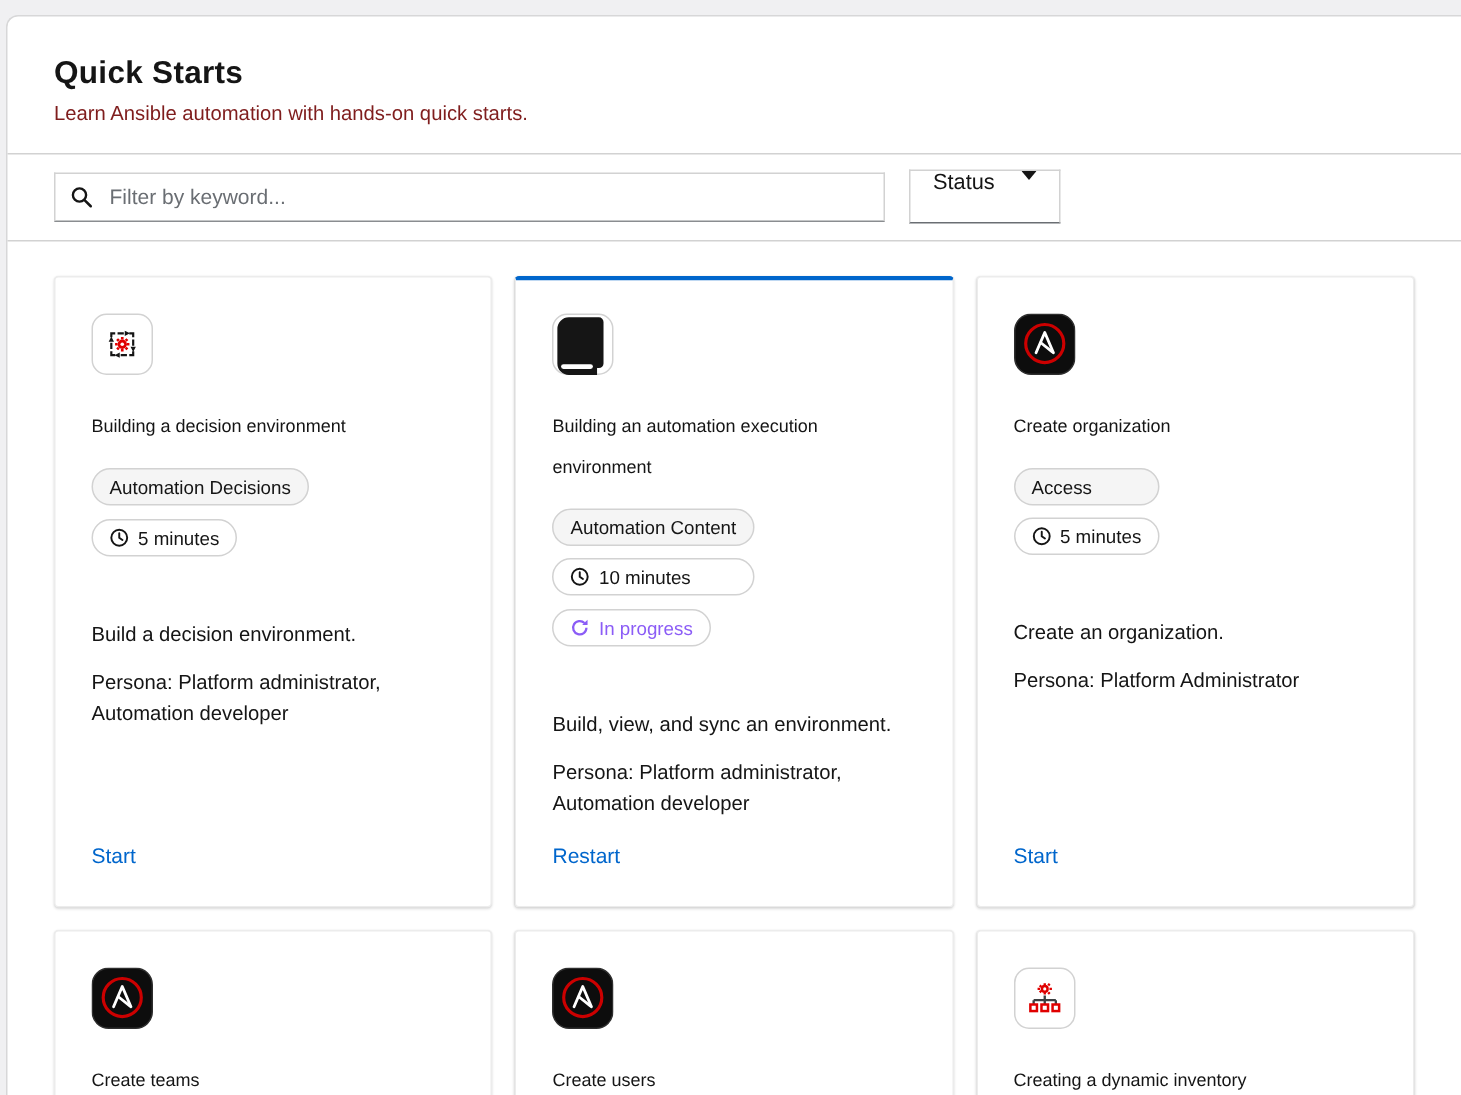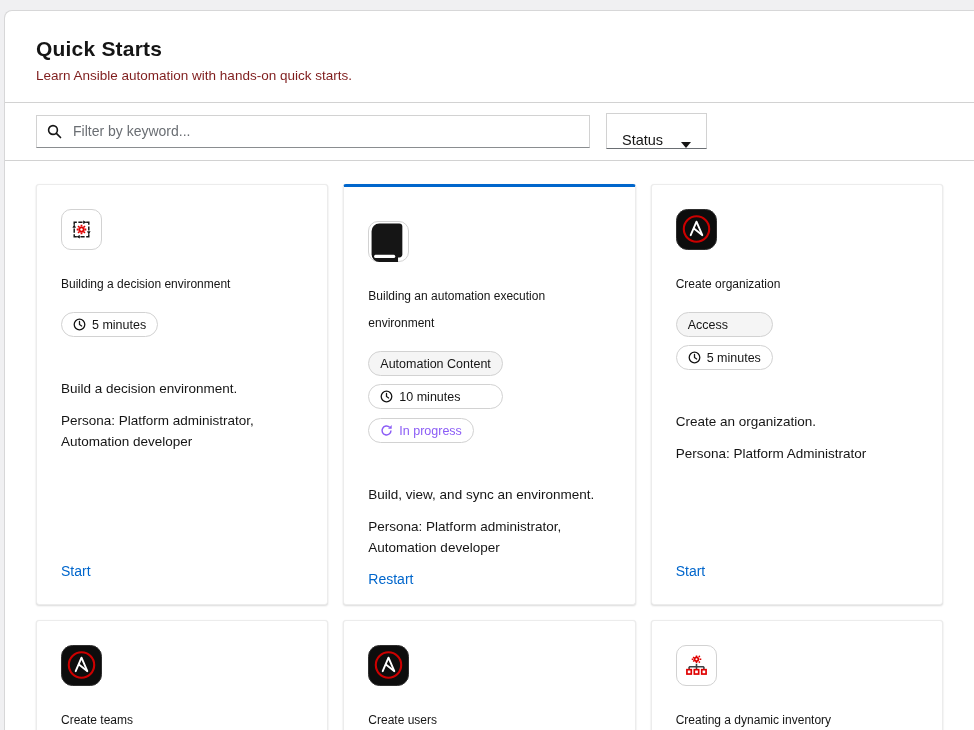--- a/index.html
+++ b/index.html
@@ -9,27 +9,27 @@
     border:1px solid #d7d7d8;border-right:0;border-radius:8px 0 0 0;}
   .page-header{padding:26px 31px 19px;border-bottom:1px solid #d2d2d2;}
   .page-header h1{margin:0;font-size:21px;font-weight:700;letter-spacing:.2px;}
   .page-subtitle{margin:7px 0 0;font-size:13.5px;color:#7f1d1d;}
   .toolbar{display:flex;align-items:center;gap:16px;padding:10px 31px 11px;border-bottom:1px solid #d2d2d2;}
   .search{width:554px;height:33px;border:1px solid #d2d2d2;border-bottom-color:#8a8d90;
     background:#fff;display:flex;align-items:center;padding:0 10px;gap:9px;}
   .search input{border:0;outline:0;flex:1;font:inherit;font-size:14px;color:#151515;background:transparent;}
   .search input::placeholder{color:#6a6e73;opacity:1;}
   .status-select{height:36px;min-width:101px;border:1px solid #d2d2d2;border-bottom-color:#6a6e73;
-    background:#fff;display:flex;align-items:flex-end;justify-content:space-between;gap:14px;
+    background:#fff;display:flex;align-items:flex-start;justify-content:space-between;gap:14px;
     padding:0 15px;font:inherit;font-size:14.5px;color:#151515;cursor:pointer;}
   .cards{display:grid;grid-template-columns:repeat(3,1fr);gap:15px;grid-auto-rows:421px;padding:23px 31px 40px;}
   .card{background:#fff;border:1px solid #ececec;border-radius:3px;padding:24px;
     box-shadow:0 1px 2px rgba(0,0,0,.14),0 0 1px rgba(0,0,0,.06);
     display:flex;flex-direction:column;align-items:flex-start;overflow:hidden;}
-  .card.accent{border-top:3px solid #0066cc;padding-top:34px;}
+  .card.accent{border-top:3px solid #0066cc;padding-top:22px;}
   .icon-wrap{width:41px;height:41px;border:1px solid #d2d2d2;border-radius:10px;background:#fff;
     display:flex;align-items:center;justify-content:center;flex:none;}
   .icon-wrap.dark{border:0;background:transparent;}
   .card-title{margin:21px 0 0;font-size:12px;font-weight:500;line-height:27px;}
   .badges{margin-top:14px;display:flex;flex-direction:column;gap:9px;align-items:flex-start;}
   .badge-row{display:flex;gap:8px;flex-direction:column;}
   .badge{display:inline-flex;align-items:center;gap:6px;height:25px;padding:0 11px;
     border:1px solid #d2d2d2;border-radius:13px;background:#fff;font-size:12.5px;white-space:nowrap;}
   .badge.category{background:#f5f5f5;}
   .badge.status{color:#8b5cf6;text-align:right;}
@@ -80,20 +80,25 @@
             <g stroke="#e00000" stroke-width="1.7">
               <path d="M12 7.4V9M12 15v1.6M16.6 12H15M9 12H7.4M15.3 8.7l-1.1 1.1M9.8 14.2l-1.1 1.1M15.3 15.3l-1.1-1.1M9.8 9.8 8.7 8.7"></path>
             </g>
             <circle cx="12" cy="12" r="3" fill="#e00000"></circle>
             <circle cx="12" cy="12" r="1.15" fill="#fff"></circle>
           </svg>
         </div>
         <h2 class="card-title">Building a decision environment</h2>
         <div class="badges">
           <div class="badge-row">
+            <span class="badge category">
+              <span>Automation Decisions</span>
+            </span>
+          </div>
+          <div class="badge-row">
             <span class="badge time">
               <span style="display:flex;">
                 <svg width="13" height="13" viewBox="0 0 14 14">
                   <circle cx="7" cy="7" r="5.7" fill="none" stroke="currentColor" stroke-width="1.4"></circle>
                   <path d="M7 3.7V7l2.3 1.6" fill="none" stroke="currentColor" stroke-width="1.4" stroke-linecap="round"></path>
                 </svg>
               </span>
               <span>5 minutes</span>
             </span>
           </div>

